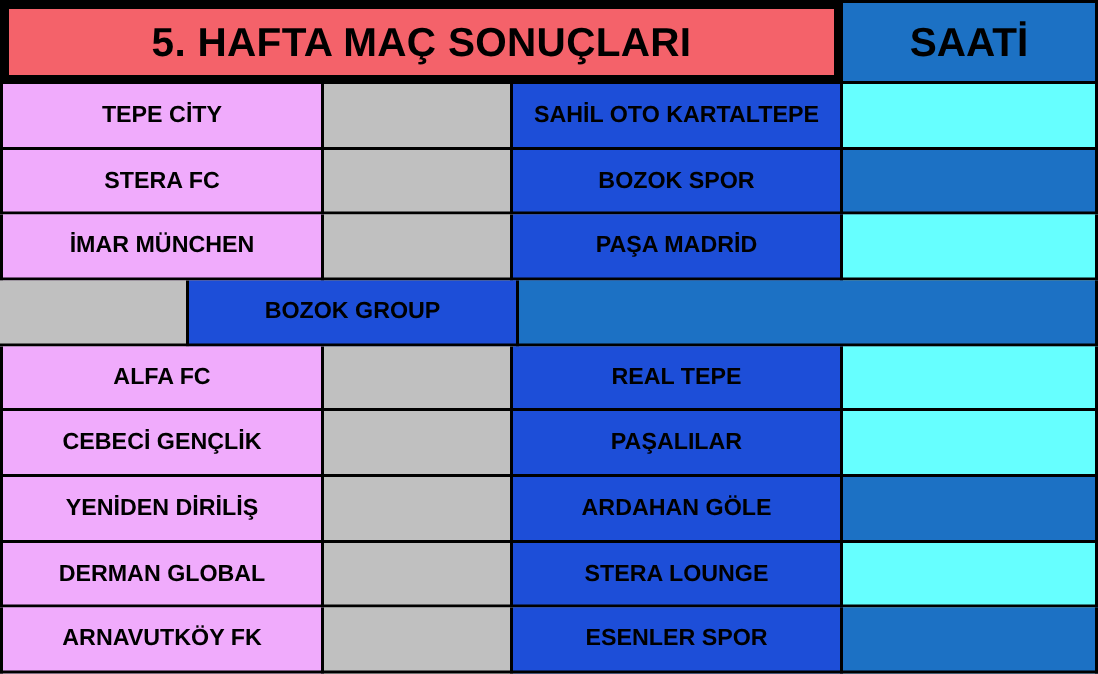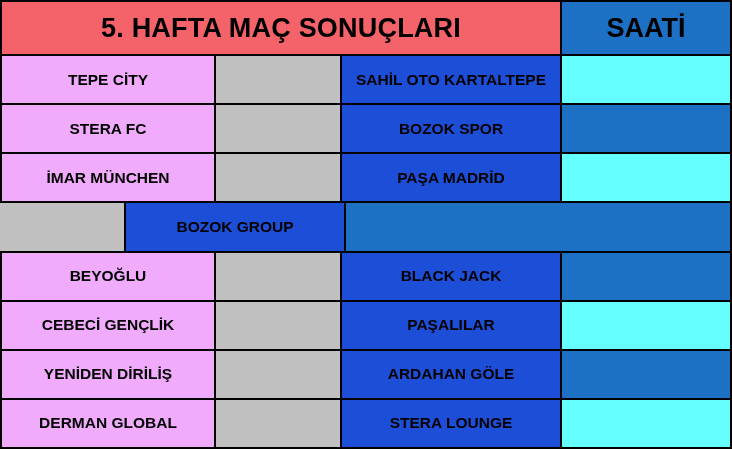--- a/index.html
+++ b/index.html
@@ -23,21 +23,21 @@
     background: #ffffff;
   }
   .header-row {
     display: flex;
     height: 56px;
     box-sizing: border-box;
   }
   .header-title {
     flex: 0 0 562px;
     background: #f4626a;
-    border: 2px solid #000000;
+    border: 6px solid #000000;
     box-sizing: border-box;
     display: flex;
     align-items: center;
     justify-content: center;
     font-size: 27px;
     font-weight: bold;
     color: #000000;
     letter-spacing: 0.2px;
   }
   .header-time {
@@ -130,38 +130,44 @@
         <div class="cell cell-score"></div>
         <div class="cell cell-away">PAŞA MADRİD</div>
         <div class="cell cell-time light"></div>
       </div>
       <div class="match-row">
         <div class="cell cell-score"></div>
         <div class="cell cell-away">BOZOK GROUP</div>
         <div class="cell cell-time dark"></div>
       </div>
       <div class="match-row">
-        <div class="cell cell-home">BEYOĞLU</div>
+        <div class="cell cell-home">ALFA FC</div>
         <div class="cell cell-score"></div>
-        <div class="cell cell-away">BLACK JACK</div>
-        <div class="cell cell-time dark"></div>
+        <div class="cell cell-away">REAL TEPE</div>
+        <div class="cell cell-time light"></div>
       </div>
       <div class="match-row">
         <div class="cell cell-home">CEBECİ GENÇLİK</div>
         <div class="cell cell-score"></div>
         <div class="cell cell-away">PAŞALILAR</div>
         <div class="cell cell-time light"></div>
       </div>
       <div class="match-row">
         <div class="cell cell-home">YENİDEN DİRİLİŞ</div>
         <div class="cell cell-score"></div>
         <div class="cell cell-away">ARDAHAN GÖLE</div>
         <div class="cell cell-time dark"></div>
       </div>
       <div class="match-row">
         <div class="cell cell-home">DERMAN GLOBAL</div>
         <div class="cell cell-score"></div>
         <div class="cell cell-away">STERA LOUNGE</div>
         <div class="cell cell-time light"></div>
       </div>
+      <div class="match-row">
+        <div class="cell cell-home">ARNAVUTKÖY FK</div>
+        <div class="cell cell-score"></div>
+        <div class="cell cell-away">ESENLER SPOR</div>
+        <div class="cell cell-time dark"></div>
+      </div>
     </div>
 
 </div>
 
 </body></html>

